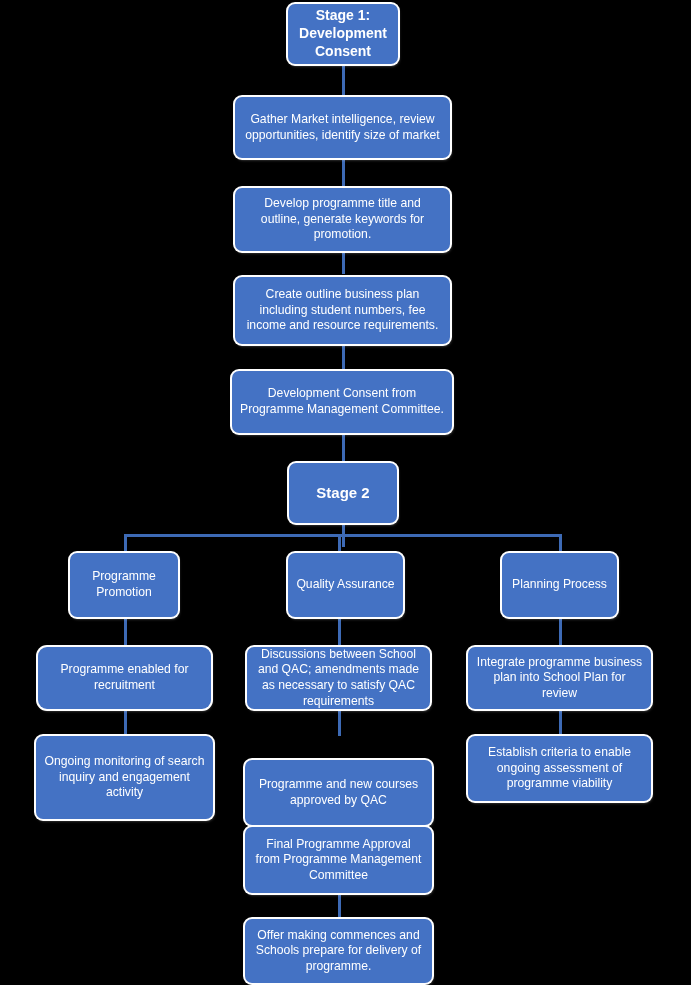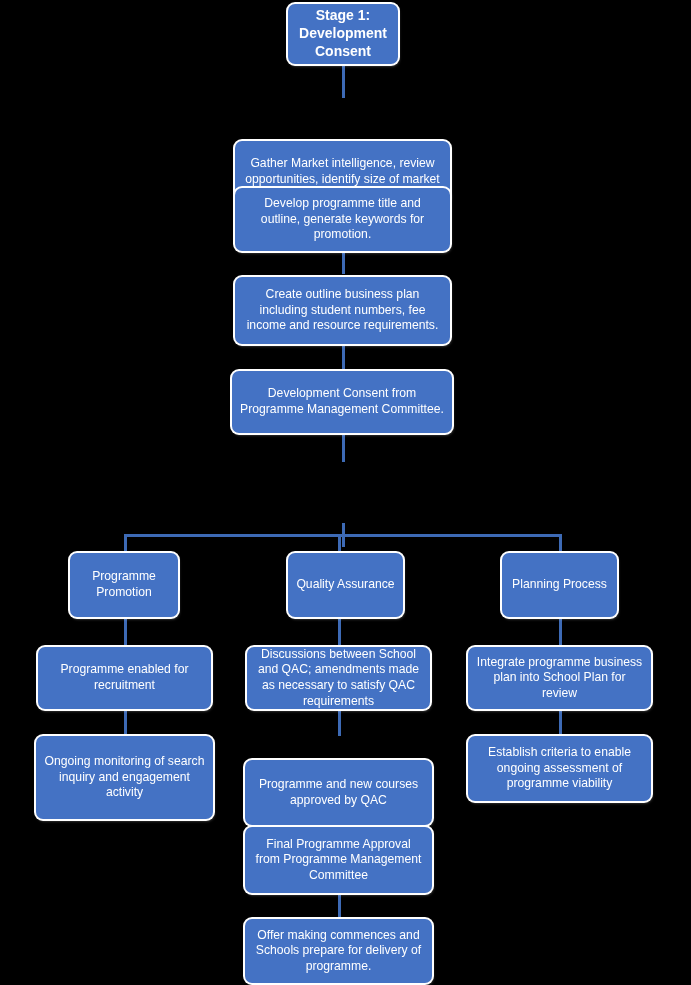--- a/index.html
+++ b/index.html
@@ -87,51 +87,54 @@
   <div class="conn v" style="left:338px; top:893px; height:26px;"></div>
 
   <div class="conn v" style="left:559px; top:617px; height:30px;"></div>
   <div class="conn v" style="left:559px; top:709px; height:27px;"></div>
 
   <div class="node title" style="left:288px; top:4px; width:110px; height:60px;">
     <span class="txt">Stage 1:
 Development Consent</span>
   </div>
 
-  <div class="node body" style="left:235px; top:97px; width:215px; height:61px;margin-top:44px;">
+  <div class="node body" style="left:235px; top:97px; width:215px; height:61px;">
     <span class="txt">Gather Market intelligence, review opportunities, identify size of market</span>
   </div>
 
   <div class="node body" style="left:235px; top:188px; width:215px; height:63px;">
     <span class="txt">Develop programme title and outline, generate keywords for promotion.</span>
   </div>
 
   <div class="node body" style="left:235px; top:277px; width:215px; height:67px;">
     <span class="txt">Create outline business plan including student numbers, fee income and resource requirements.</span>
   </div>
 
   <div class="node body" style="left:232px; top:371px; width:220px; height:62px;">
     <span class="txt">Development Consent from Programme Management Committee.</span>
   </div>
 
+  <div class="node stage2" style="left:289px; top:463px; width:108px; height:60px;">
+    <span class="txt">Stage 2</span>
+  </div>
 
   <div class="node branch" style="left:70px; top:553px; width:108px; height:64px;">
     <span class="txt">Programme
 Promotion</span>
   </div>
 
   <div class="node branch" style="left:288px; top:553px; width:115px; height:64px;">
     <span class="txt">Quality Assurance</span>
   </div>
 
   <div class="node branch" style="left:502px; top:553px; width:115px; height:64px;">
     <span class="txt">Planning Process</span>
   </div>
 
-  <div class="node body" style="left:38px; top:647px; width:173px; height:62px;">
+  <div class="node body" style="left:38px; top:647px; width:173px; height:62px;border-radius:9px;">
     <span class="txt">Programme enabled for recruitment</span>
   </div>
 
   <div class="node body" style="left:36px; top:736px; width:177px; height:83px;">
     <span class="txt">Ongoing monitoring of search inquiry and engagement activity</span>
   </div>
 
   <div class="node body" style="left:247px; top:647px; width:183px; height:62px;">
     <span class="txt">Discussions between School and QAC; amendments made as necessary to satisfy QAC requirements</span>
   </div>

